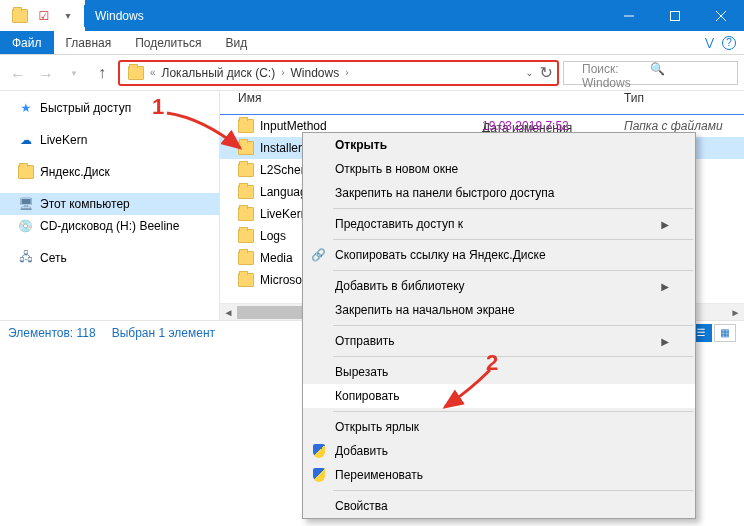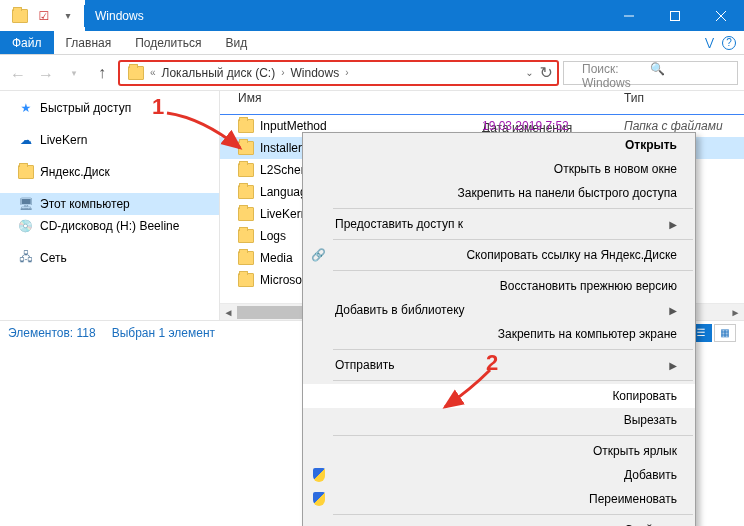--- a/index.html
+++ b/index.html
@@ -53,21 +53,21 @@
   .hscroll .track { flex: 1; height: 17px; position: relative; }
   .hscroll .thumb { position: absolute; left: 0; top: 2px; width: 120px; height: 13px; background: #c2c2c2; }
 
   .statusbar { height: 24px; border-top: 1px solid #e5e5e5; display: flex; align-items: center; font-size: 12px; color: #1b6fbf; padding: 0 8px; gap: 16px; }
   .viewbtns { margin-left: auto; display: flex; gap: 2px; }
   .vbtn { width: 22px; height: 18px; border: 1px solid #ccc; display: flex; align-items: center; justify-content: center; font-size: 10px; }
   .vbtn.active { background: #0f78d3; border-color: #0f78d3; color: #fff; }
 
   
   .ctxmenu { position: absolute; left: 302px; top: 132px; width: 394px; background: #f0f0f0; border: 1px solid #a0a0a0; box-shadow: 4px 4px 6px rgba(0,0,0,.25); font-size: 12px; z-index: 50; }
-  .ctxmenu .mi { height: 24px; display: flex; align-items: center; padding-left: 32px; padding-right: 18px; position: relative; justify-content: flex-end; }
+  .ctxmenu .mi { height: 24px; display: flex; align-items: center; padding-left: 32px; padding-right: 26px; position: relative; }
   .ctxmenu .mi.hover { background: #fff; }
   .ctxmenu .mi.bold { font-weight: 600; }
   .ctxmenu .sep { height: 1px; margin: 3px 2px 3px 30px; background: #d0d0d0; }
   .ctxmenu .arrow { margin-left: auto; color: #555; font-size: 10px; }
   .ctxmenu .mi .ico { position: absolute; left: 8px; width: 16px; height: 16px; display: flex; align-items: center; justify-content: center; }
 
   
   .arrow1 { position: absolute; left: 162px; top: 108px; z-index: 60; pointer-events: none; }
   .digit-red { position: absolute; color: #e33328; font-size: 22px; font-weight: 700; z-index: 60; pointer-events: none; }
   .arrow2 { position: absolute; left: 440px; top: 365px; z-index: 60; pointer-events: none; }
@@ -289,40 +289,37 @@
       <span>Предоставить доступ к</span>
       <span class="arrow">▶</span>
     </div>
   <div class="sep"></div>
   <div class="mi">
       <span class="ico">🔗</span>
       <span>Скопировать ссылку на Яндекс.Диске</span>
     </div>
   <div class="sep"></div>
   <div class="mi">
-      <span>Восстановить прежнюю версию</span>
-    </div>
-  <div class="mi">
       <span>Добавить в библиотеку</span>
       <span class="arrow">▶</span>
     </div>
   <div class="mi">
-      <span>Закрепить на компьютер экране</span>
+      <span>Закрепить на начальном экране</span>
     </div>
   <div class="sep"></div>
   <div class="mi">
       <span>Отправить</span>
       <span class="arrow">▶</span>
     </div>
   <div class="sep"></div>
+  <div class="mi">
+      <span>Вырезать</span>
+    </div>
   <div class="mi hover">
       <span>Копировать</span>
-    </div>
-  <div class="mi">
-      <span>Вырезать</span>
     </div>
   <div class="sep"></div>
   <div class="mi">
       <span>Открыть ярлык</span>
     </div>
   <div class="mi">
       <span class="ico">
         <span class="shield"></span>
       </span>
       <span>Добавить</span>

